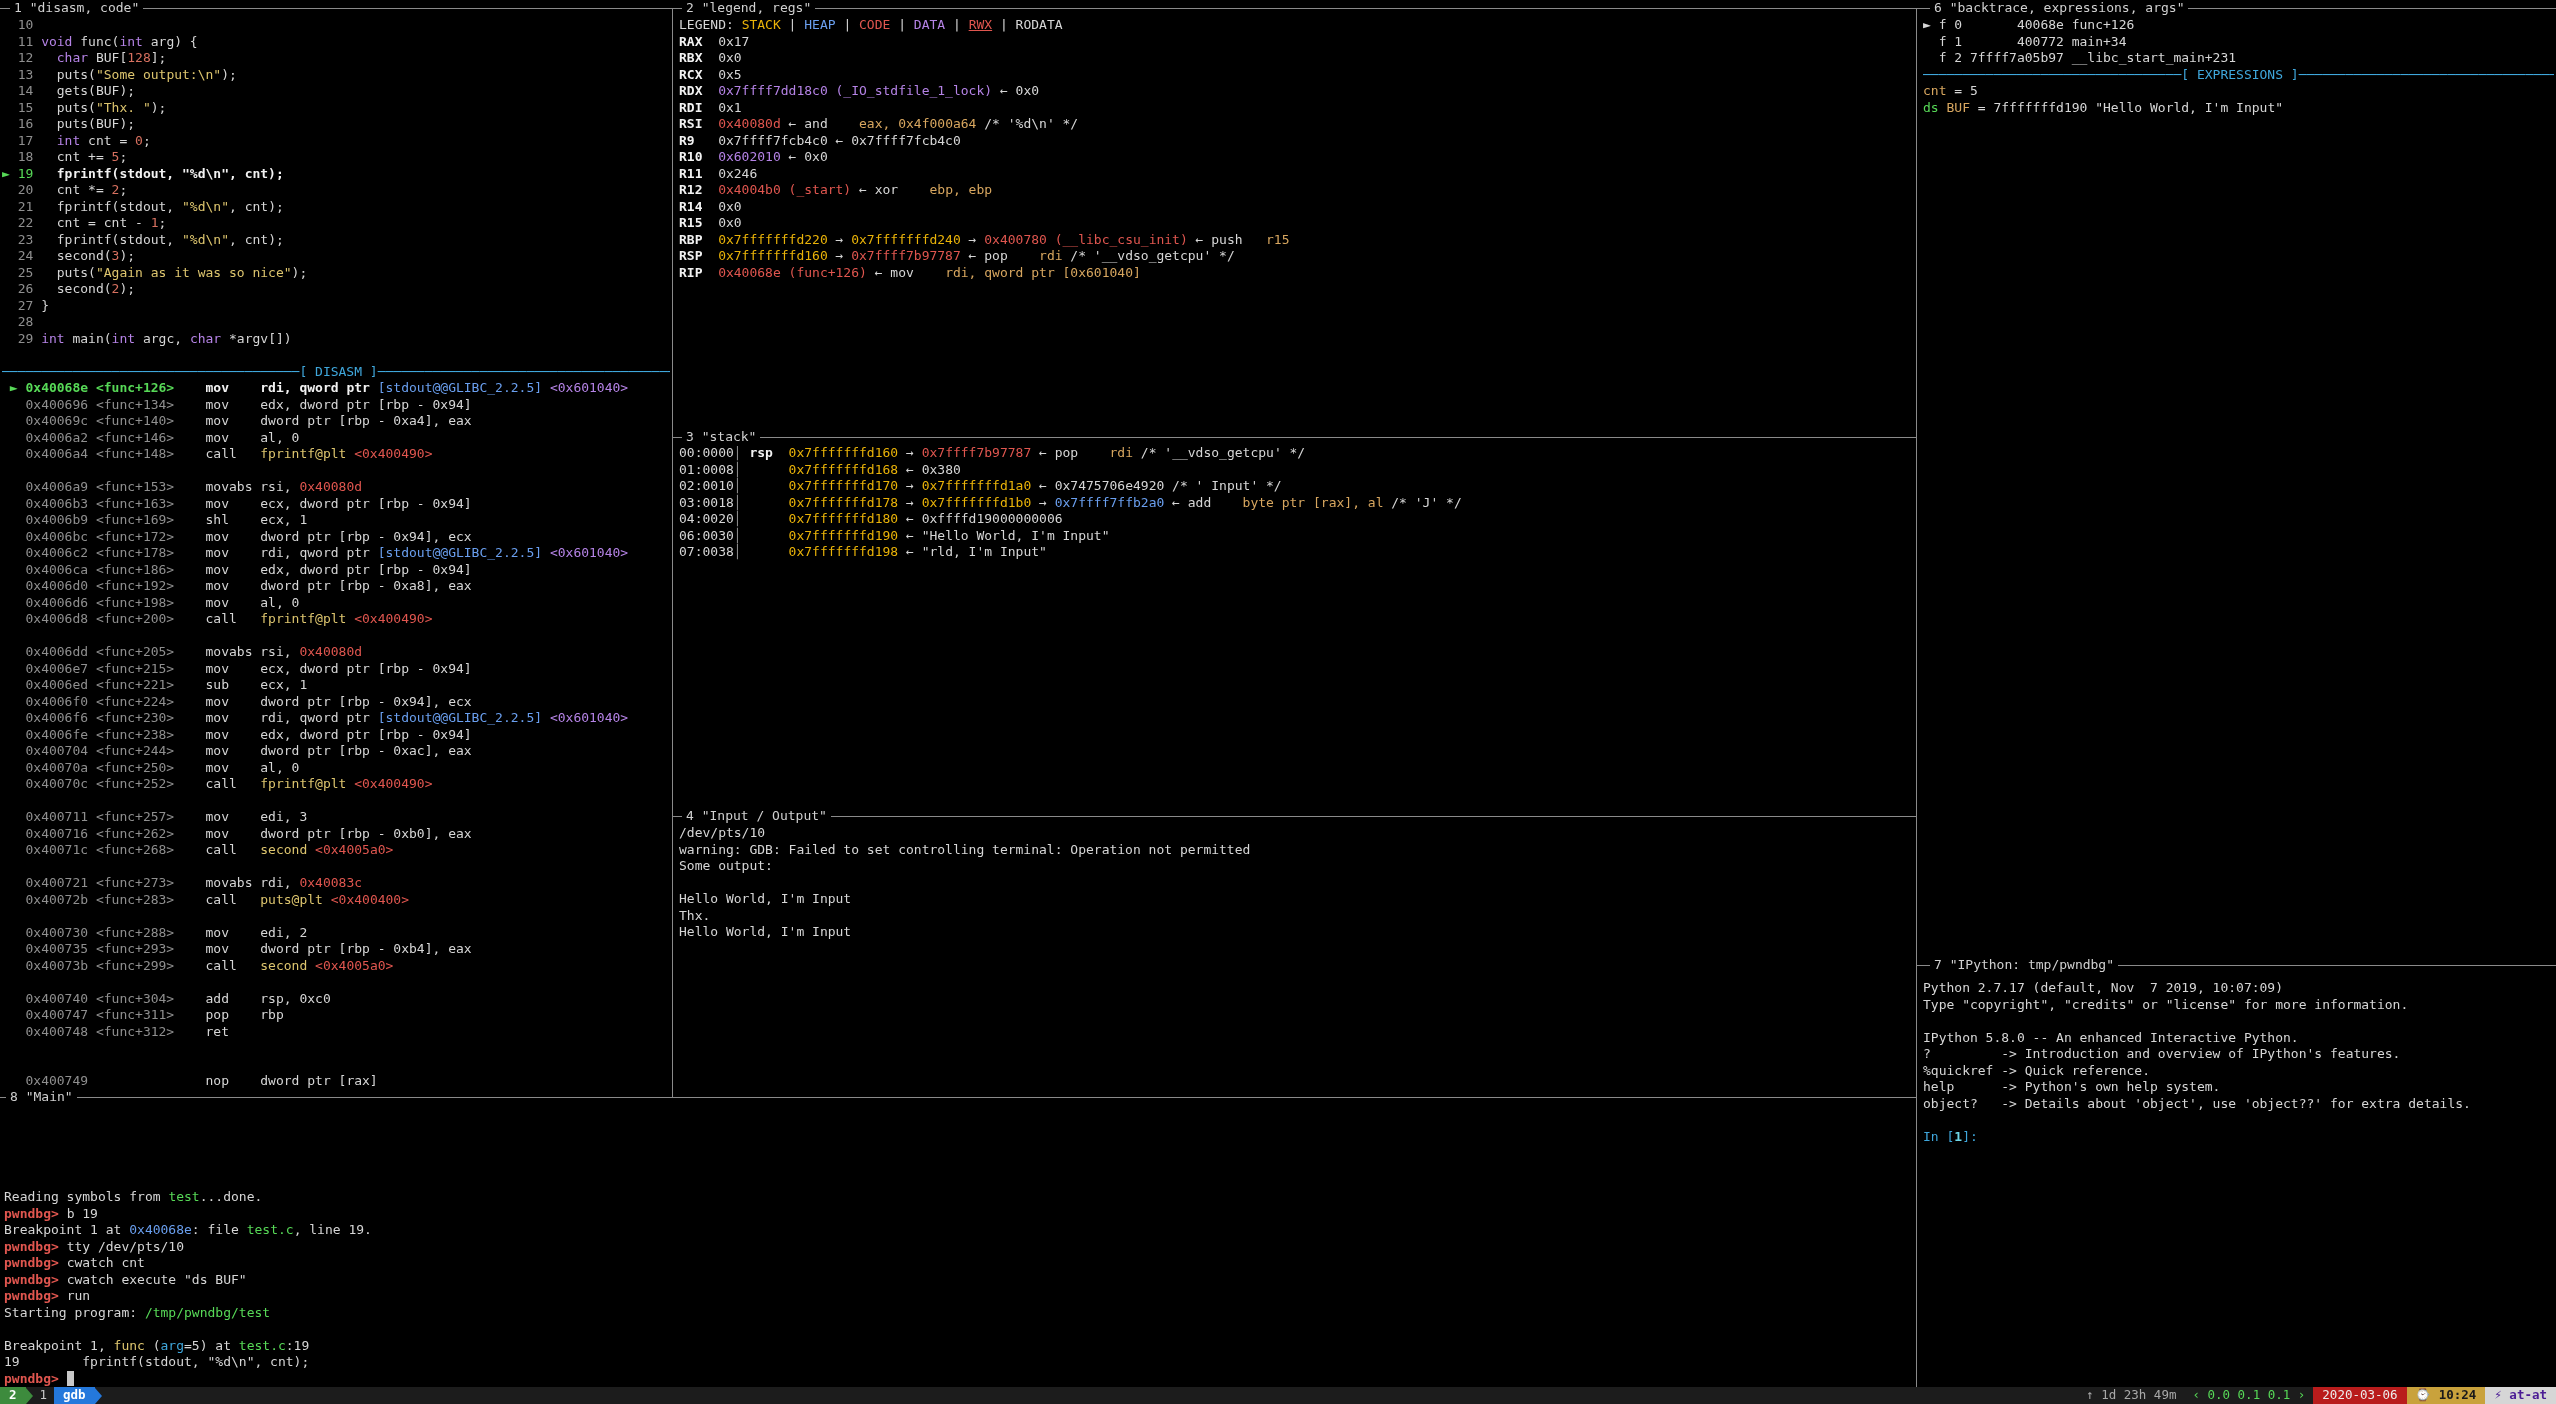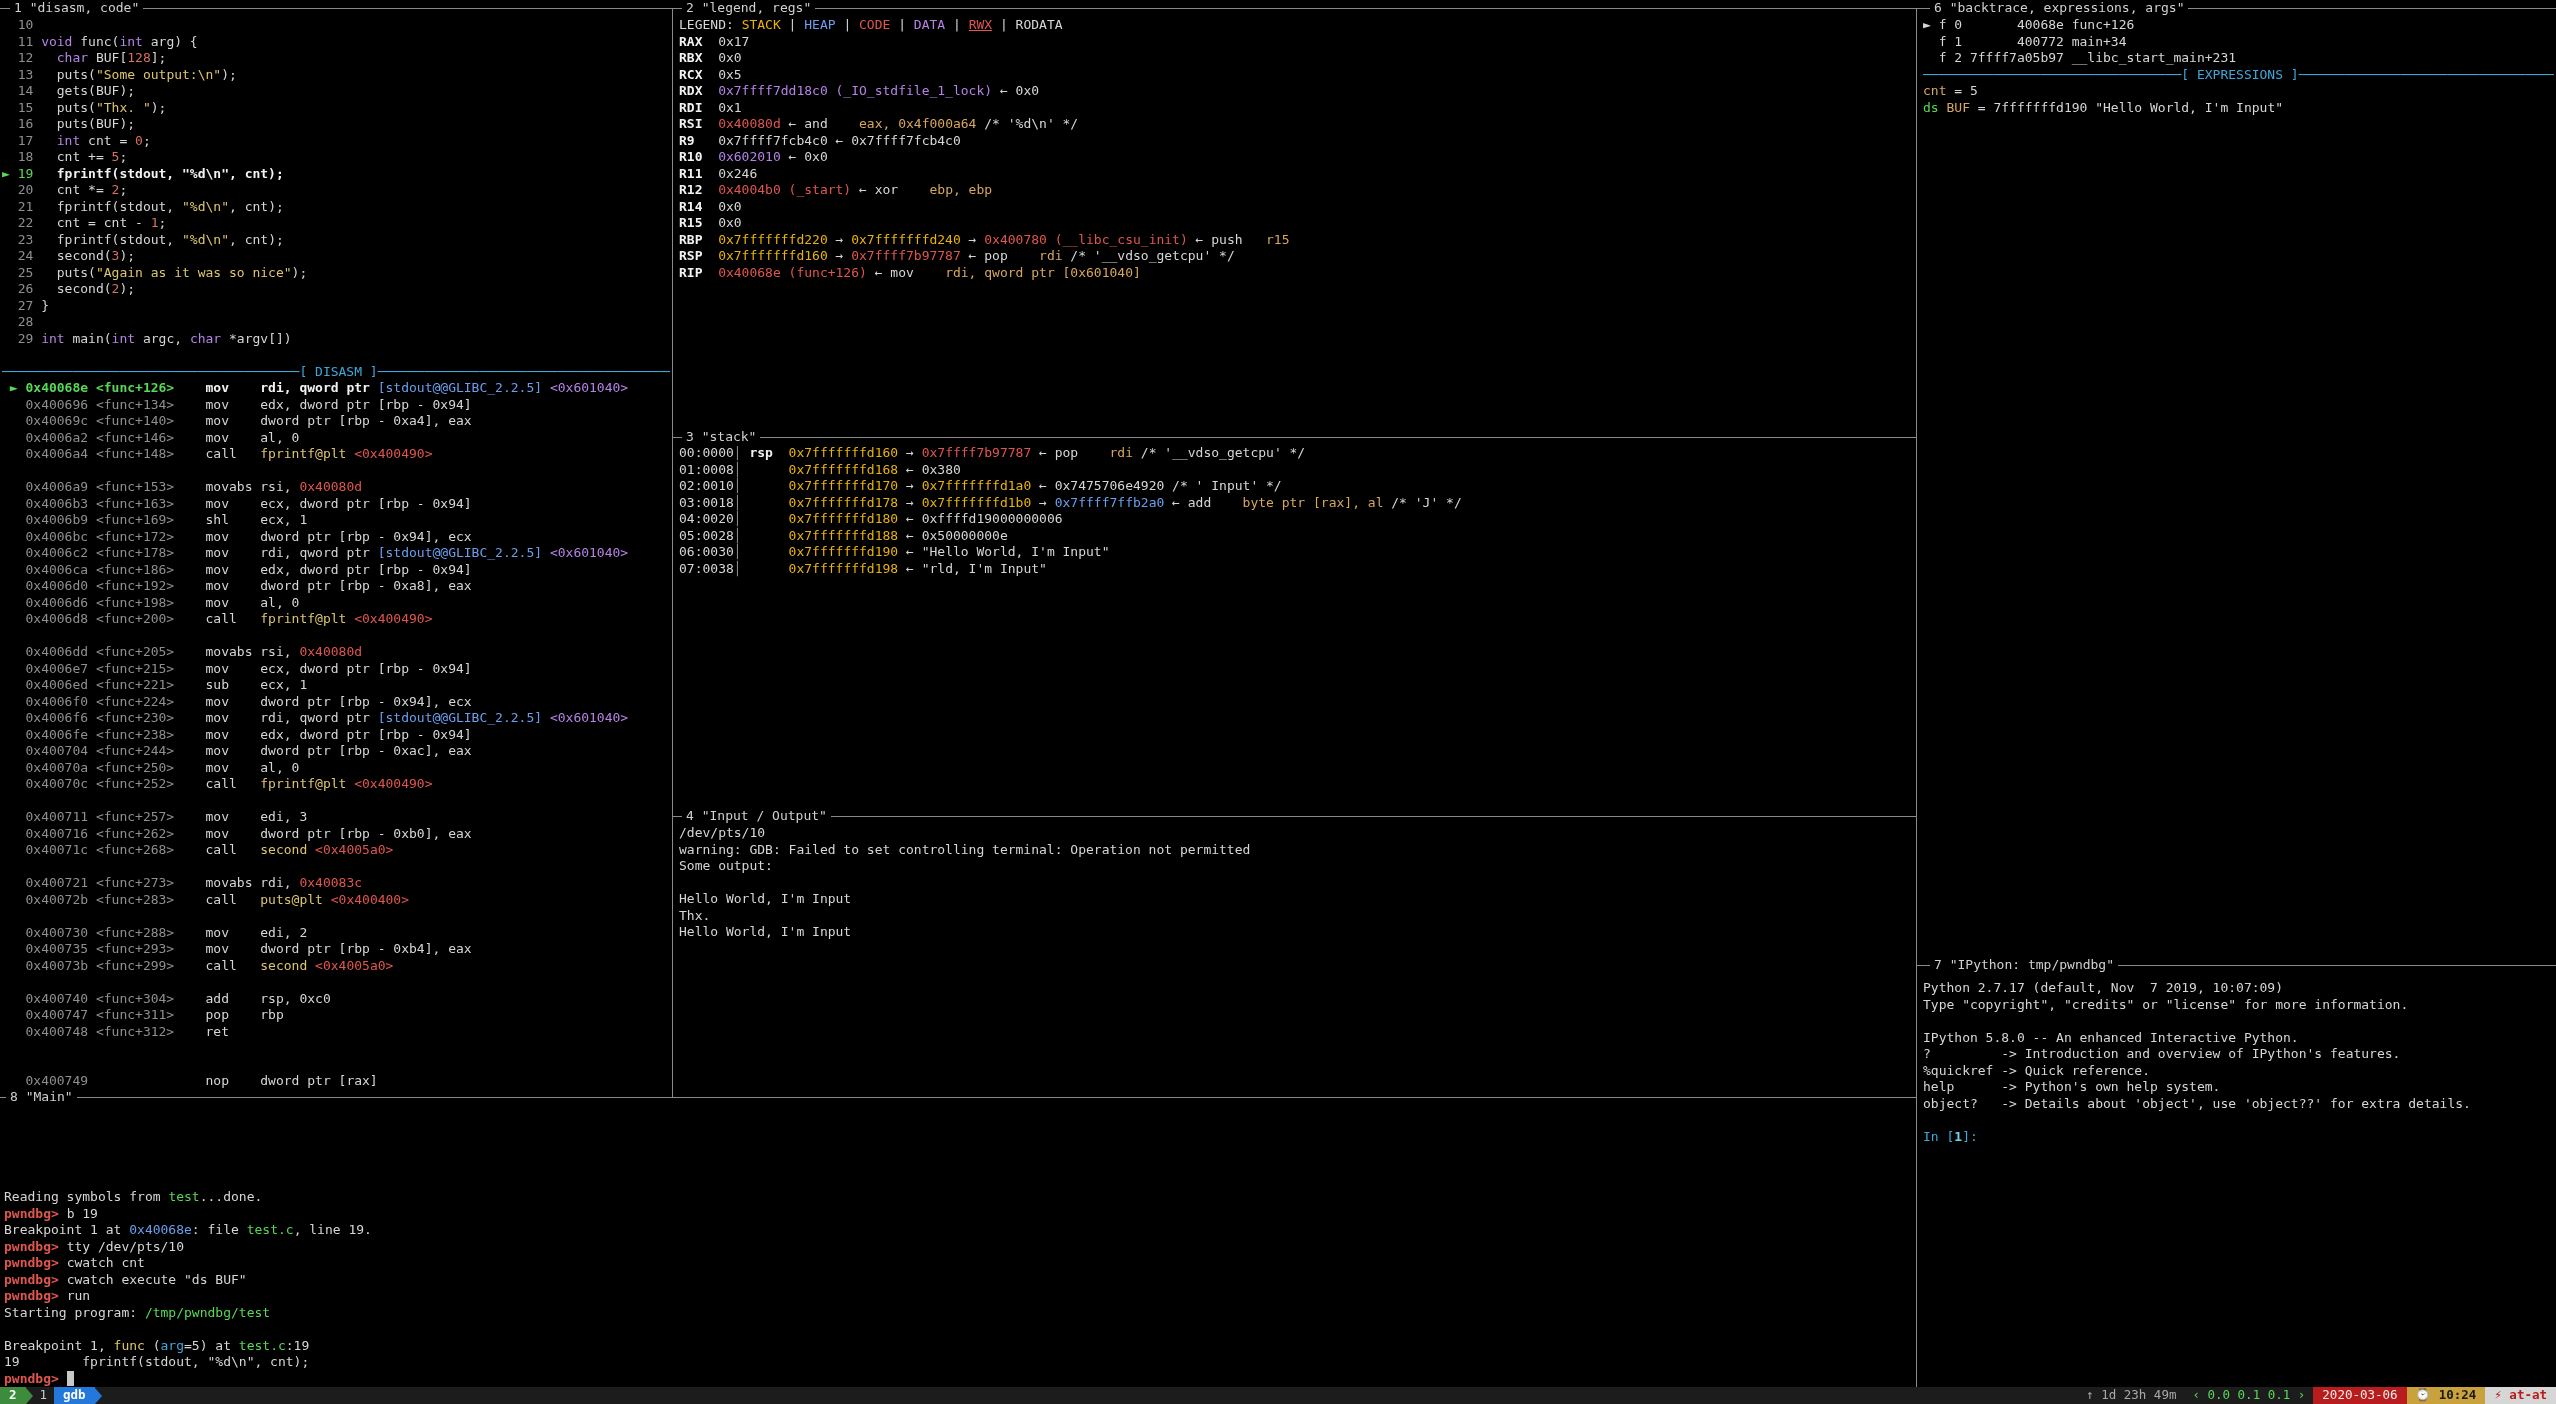--- a/index.html
+++ b/index.html
@@ -42,21 +42,21 @@
   .seg-session{background:#3d8b3d;color:#ffffff;font-weight:bold}
   .seg-idx{color:#c8c8c8;padding:0 7px;white-space:pre}
   .seg-win{background:#2478dc;color:#ffffff;font-weight:bold}
   .tri{width:0;height:0;border-top:8.5px solid transparent;border-bottom:8.5px solid transparent}
   .tri-green{border-left:7px solid #3d8b3d}
   .tri-blue{border-left:7px solid #2478dc}
   .sb-item{color:#a8a8a8;padding:0 8px;white-space:pre}
   .sb-load{color:#57d957}
   .seg-date{background:#b91c1c;color:#ececec}
   .seg-time{background:#c9a23c;color:#1a1a1a;font-weight:bold}
-  .seg-host{background:#d6d6d6;color:#b91c1c;font-weight:bold}
+  .seg-host{background:#d6d6d6;color:#4c1d95;font-weight:bold}
 </style>
 </head>
 <body>
 
 <div class="screen">
 
   <div class="hline" style="top:8px;left:0;width:2556px"></div>
   <div class="vline" style="left:672px;top:8px;height:1089px"></div>
   <div class="vline" style="left:1916px;top:8px;height:1379px"></div>
   <div class="hline" style="top:437px;left:673px;width:1243px"></div>
@@ -158,21 +158,20 @@
       <div class="tl"><span class="w">RSP  </span><span class="y">0x7fffffffd160</span><span class=""> → </span><span class="r">0x7ffff7b97787</span><span class=""> ← pop    </span><span class="o">rdi</span><span class=""> /* '__vdso_getcpu' */</span></div>
       <div class="tl"><span class="w">RIP  </span><span class="r">0x40068e (func+126)</span><span class=""> ← mov    </span><span class="o">rdi, qword ptr [0x601040]</span></div>
     </div>
 
   <div class="pane" style="left:679px;top:445px;width:1235px;height:369px">
       <div class="tl"><span class="">00:0000</span><span class="gr">│</span><span class="w"> rsp  </span><span class="y">0x7fffffffd160</span><span class=""> → </span><span class="r">0x7ffff7b97787</span><span class=""> ← pop    </span><span class="o">rdi</span><span class=""> /* '__vdso_getcpu' */</span></div>
       <div class="tl"><span class="">01:0008</span><span class="gr">│</span><span class="">      </span><span class="y">0x7fffffffd168</span><span class=""> ← 0x380</span></div>
       <div class="tl"><span class="">02:0010</span><span class="gr">│</span><span class="">      </span><span class="y">0x7fffffffd170</span><span class=""> → </span><span class="y">0x7fffffffd1a0</span><span class=""> ← 0x7475706e4920 /* ' Input' */</span></div>
       <div class="tl"><span class="">03:0018</span><span class="gr">│</span><span class="">      </span><span class="y">0x7fffffffd178</span><span class=""> → </span><span class="y">0x7fffffffd1b0</span><span class=""> → </span><span class="b">0x7ffff7ffb2a0</span><span class=""> ← add    </span><span class="o">byte ptr [rax], al</span><span class=""> /* 'J' */</span></div>
       <div class="tl"><span class="">04:0020</span><span class="gr">│</span><span class="">      </span><span class="y">0x7fffffffd180</span><span class=""> ← 0xffffd19000000006</span></div>
-      <div class="tl"><span class="">05:0028</span><span class="gr">│</span><span class="">      </span><span class="y">0x7fffffffd188</span><span class=""> ← 0x50000000e</span></div>
       <div class="tl"><span class="">06:0030</span><span class="gr">│</span><span class="">      </span><span class="y">0x7fffffffd190</span><span class=""> ← "Hello World, I'm Input"</span></div>
       <div class="tl"><span class="">07:0038</span><span class="gr">│</span><span class="">      </span><span class="y">0x7fffffffd198</span><span class=""> ← "rld, I'm Input"</span></div>
     </div>
 
   <div class="pane" style="left:679px;top:825px;width:1235px;height:270px">
       <div class="tl"><span class="">/dev/pts/10</span></div>
       <div class="tl"><span class="">warning: GDB: Failed to set controlling terminal: Operation not permitted</span></div>
       <div class="tl"><span class="">Some output:</span></div>
       <div class="tl"></div>
       <div class="tl"><span class="">Hello World, I'm Input</span></div>

